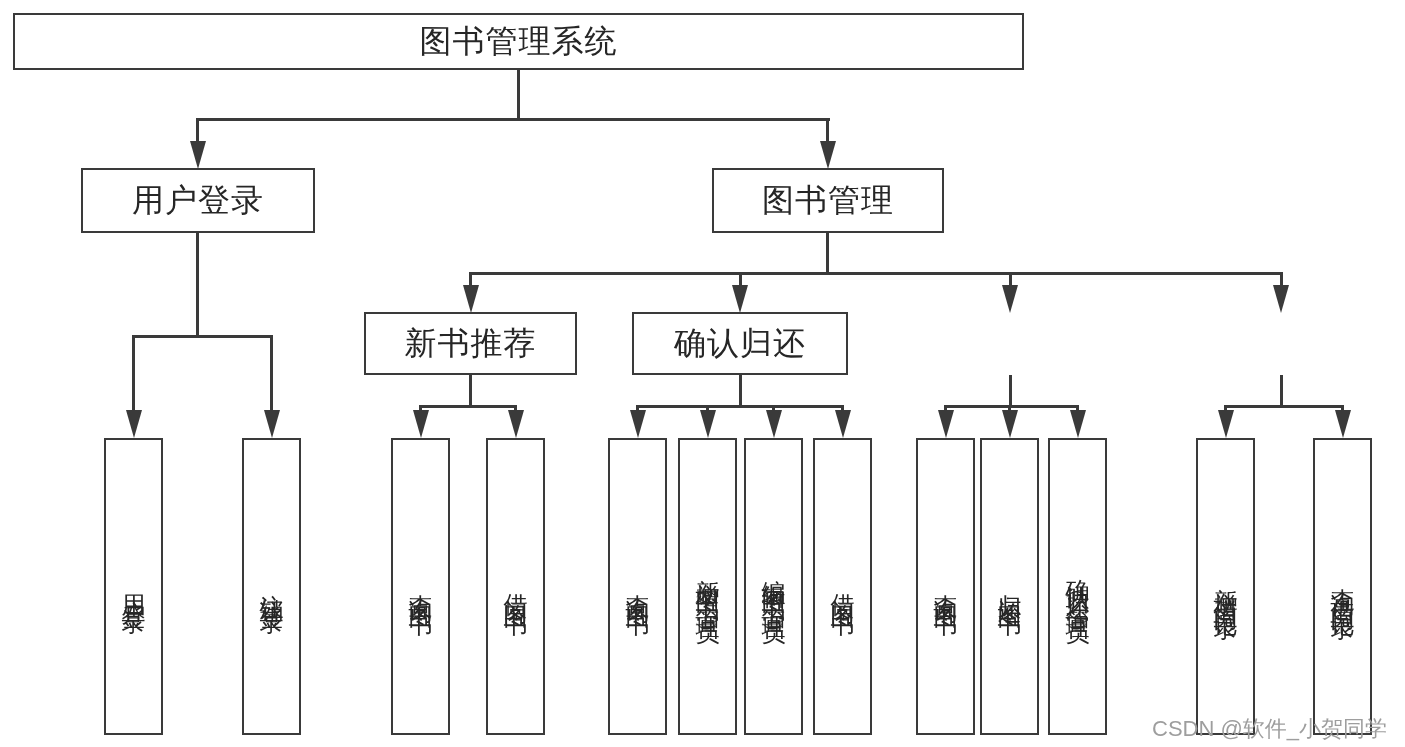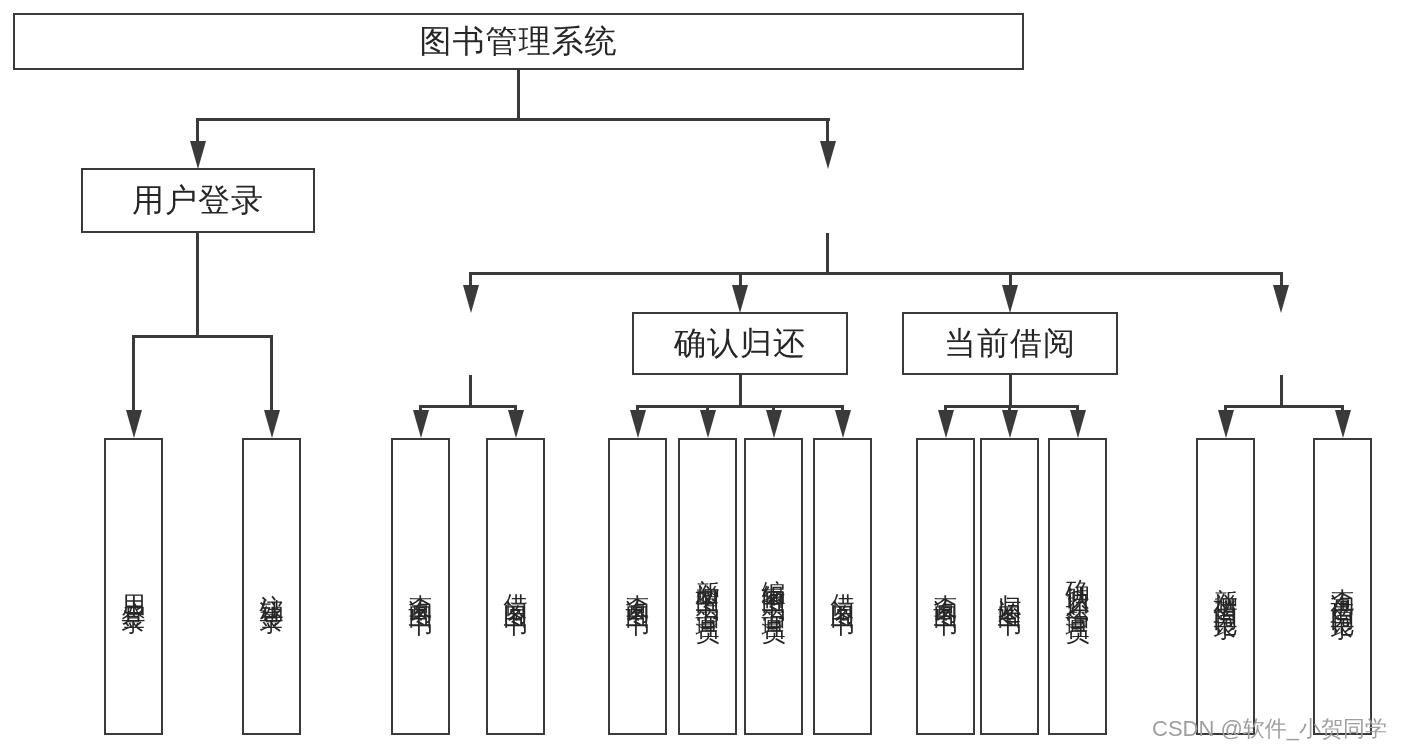--- a/index.html
+++ b/index.html
@@ -43,44 +43,47 @@
   <div class="vl" style="left:517px;top:70px;height:48px"></div>
   <div class="hl" style="left:196px;top:118px;width:634px"></div>
   <div class="vl" style="left:196px;top:118px;height:25px"></div>
   <div class="vl" style="left:826px;top:118px;height:25px"></div>
   <div class="arrow" style="left:189.5px;top:141px"></div>
   <div class="arrow" style="left:819.5px;top:141px"></div>
 
   <div class="box" style="left:81px;top:168px;width:234px;height:65px">
     <span class="lbl">用户登录</span>
   </div>
+  <div class="box" style="left:712px;top:168px;width:232px;height:65px">
+    <span class="lbl">图书管理</span>
+  </div>
 
   <div class="vl" style="left:196px;top:233px;height:102px"></div>
   <div class="hl" style="left:132px;top:335px;width:141px"></div>
   <div class="vl" style="left:132px;top:335px;height:75px"></div>
   <div class="vl" style="left:270px;top:335px;height:75px"></div>
   <div class="arrow" style="left:125.5px;top:410px"></div>
   <div class="arrow" style="left:263.5px;top:410px"></div>
 
   <div class="vl" style="left:826px;top:233px;height:42px"></div>
   <div class="hl" style="left:469px;top:272px;width:813px"></div>
   <div class="vl" style="left:469px;top:272px;height:14px"></div>
   <div class="vl" style="left:738.5px;top:272px;height:14px"></div>
   <div class="vl" style="left:1008.5px;top:272px;height:14px"></div>
   <div class="vl" style="left:1279.5px;top:272px;height:14px"></div>
   <div class="arrow" style="left:462.5px;top:285px"></div>
   <div class="arrow" style="left:732px;top:285px"></div>
   <div class="arrow" style="left:1002px;top:285px"></div>
   <div class="arrow" style="left:1273px;top:285px"></div>
 
+  <div class="box" style="left:364px;top:312px;width:213px;height:63px">
+    <span class="lbl">新书推荐</span>
+  </div>
   <div class="box" style="left:632px;top:312px;width:216px;height:63px">
     <span class="lbl">确认归还</span>
-  </div>
-  <div class="box" style="left:902px;top:312px;width:216px;height:63px">
-    <span class="lbl">当前借阅</span>
   </div>
 
   <div class="vl" style="left:469px;top:375px;height:30px"></div>
   <div class="hl" style="left:419px;top:405px;width:98px"></div>
   <div class="vl" style="left:419px;top:405px;height:6px"></div>
   <div class="vl" style="left:514px;top:405px;height:6px"></div>
   <div class="arrow" style="left:412.5px;top:410px"></div>
   <div class="arrow" style="left:507.5px;top:410px"></div>
 
   <div class="vl" style="left:738.5px;top:375px;height:30px"></div>

